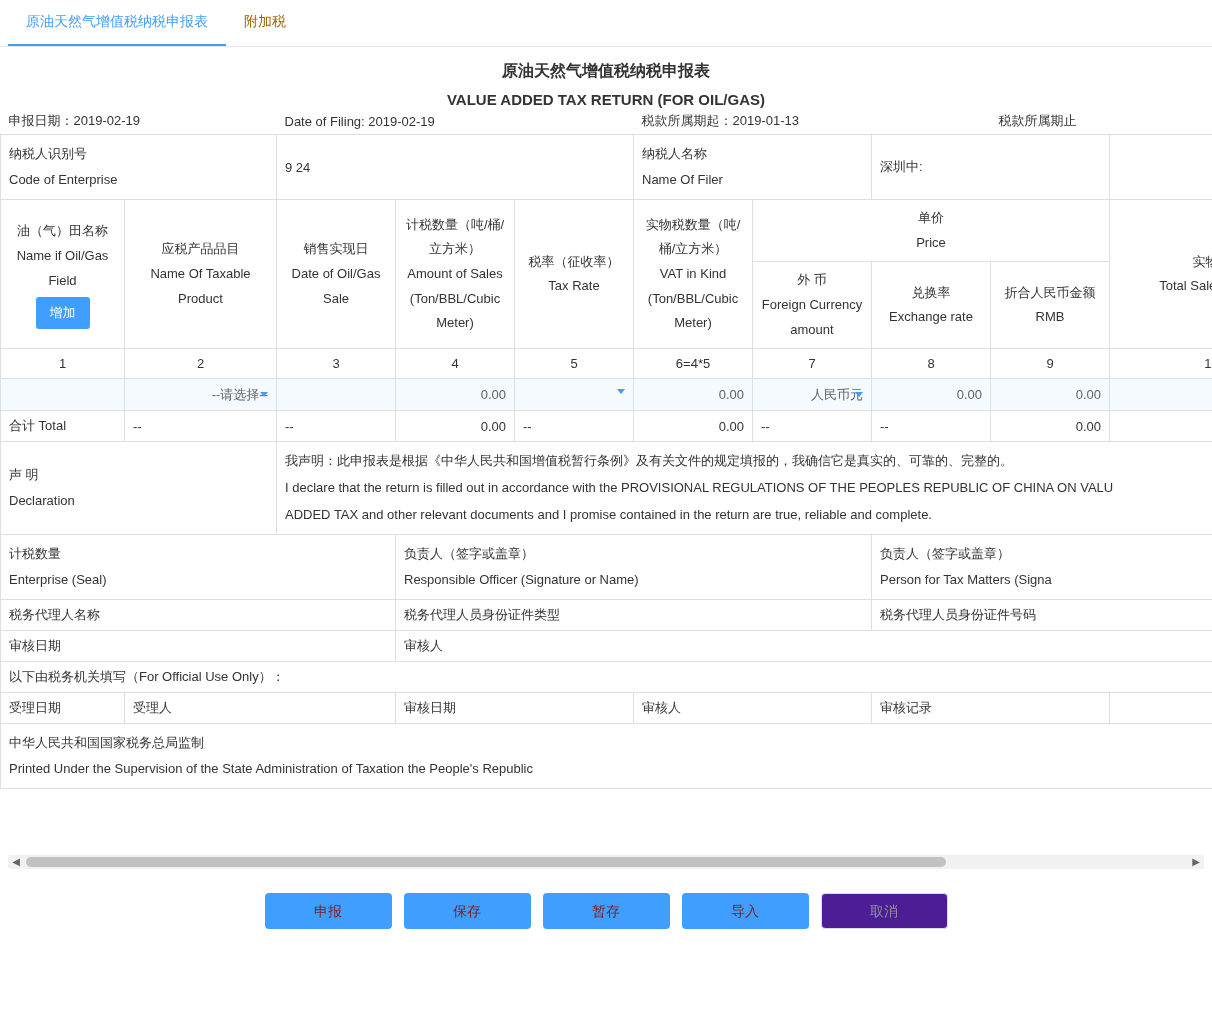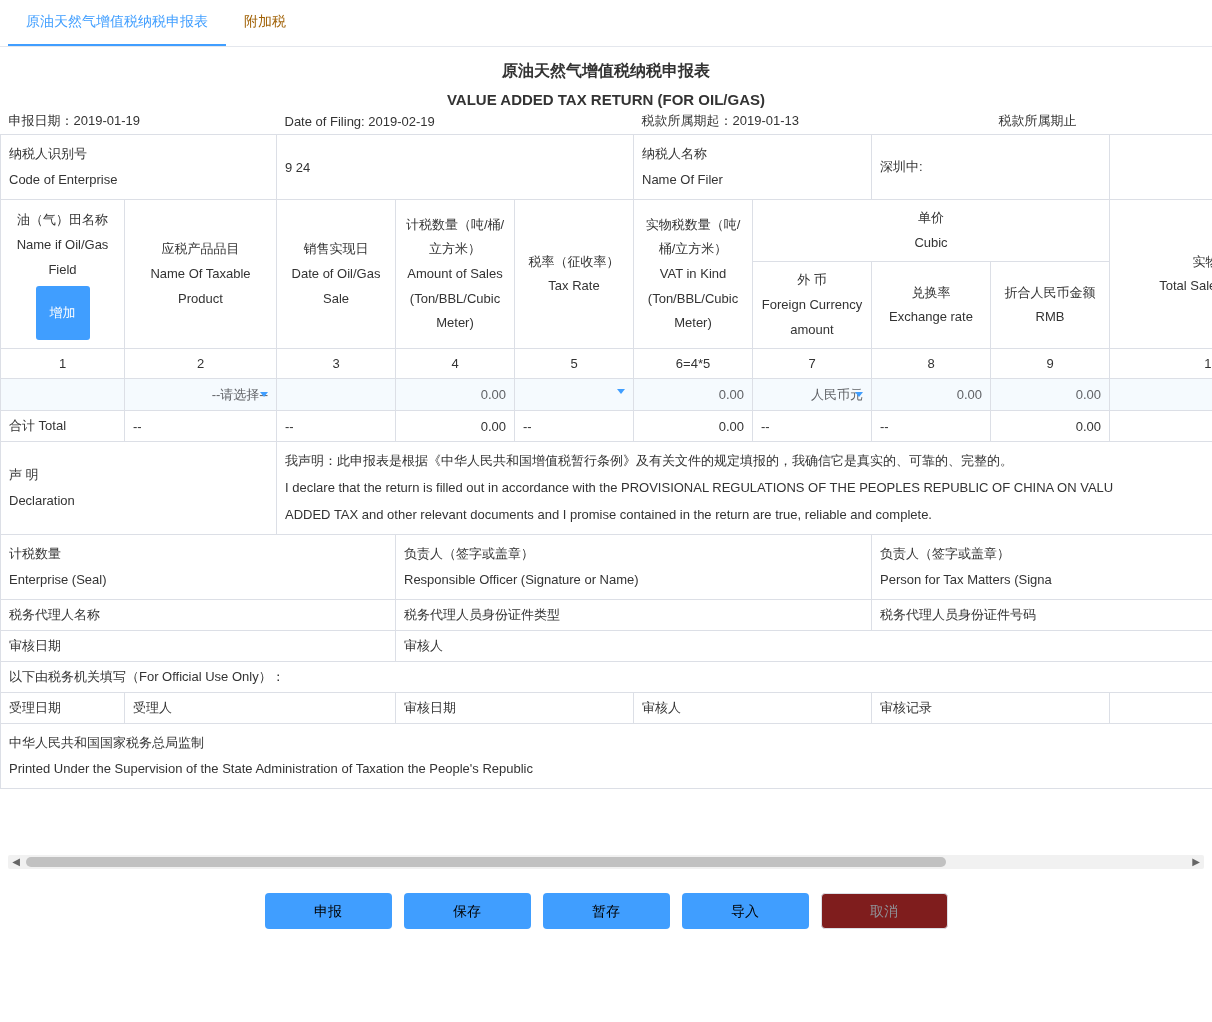--- a/index.html
+++ b/index.html
@@ -87,21 +87,21 @@
   .inputrow { background: #f5fafe; }
   .inputrow td { height: 32px; color: #606266; text-align: right; }
   .totalrow td { height: 30px; }
 
   .btn-add {
     display: inline-block;
     background: #409eff;
     color: #fff;
     border: none;
     border-radius: 3px;
-    padding: 18px 14px;
+    padding: 7px 14px;
     font-size: 13px;
     cursor: pointer;
     margin-top: 4px;
   }
 
   .select-cell {
     position: relative;
     color: #409eff;
     padding-right: 22px;
     text-align: left;
@@ -163,26 +163,26 @@
     gap: 12px;
     margin-top: 24px;
   }
   .fbtn {
     width: 127px; height: 36px;
     border-radius: 4px;
     font-size: 14px;
     cursor: pointer;
     border: 1px solid transparent;
     background: #409eff;
-    color: #000000;
+    color: #7f1d1d;
     line-height: 34px;
     text-align: center;
   }
   .fbtn.ghost {
-    background: #7f1d1d;
+    background: #4c1d95;
     color: #909399;
     border: 1px solid #dcdfe6;
   }
 </style>
 </head>
 <body>
 
 <div class="app">
 
   <div class="tabbar">
@@ -208,21 +208,21 @@
         <col style="width:119px">
         <col style="width:119px">
         <col style="width:119px">
         <col style="width:119px">
         <col style="width:119px">
         <col style="width:231px">
       </colgroup>
 
       <tbody>
           <tr class="meta-row">
-        <td colspan="2">申报日期：2019-01-19</td>
+        <td colspan="2">申报日期：2019-02-19</td>
         <td colspan="3">Date of Filing: 2019-02-19</td>
         <td colspan="3">税款所属期起：2019-01-13</td>
         <td colspan="2">税款所属期止</td>
       </tr>
 
       <tr>
         <td colspan="2" class="cell-2line">
           <div>纳税人识别号</div>
           <div>Code of Enterprise</div>
         </td>
@@ -256,21 +256,21 @@
         <td rowspan="2" class="hdr">
           <div>税率（征收率）</div>
           <div>Tax Rate</div>
         </td>
         <td rowspan="2" class="hdr">
           <div>实物税数量（吨/桶/立方米）</div>
           <div>VAT in Kind (Ton/BBL/Cubic Meter)</div>
         </td>
         <td colspan="3" class="hdr">
           <div>单价</div>
-          <div>Cubic</div>
+          <div>Price</div>
         </td>
         <td rowspan="2" class="hdr">
           <div>实物税销售</div>
           <div>Total Sale V of VAT in I</div>
         </td>
       </tr>
       <tr>
         <td class="hdr">
           <div>外 币</div>
           <div>Foreign Currency amount</div>

